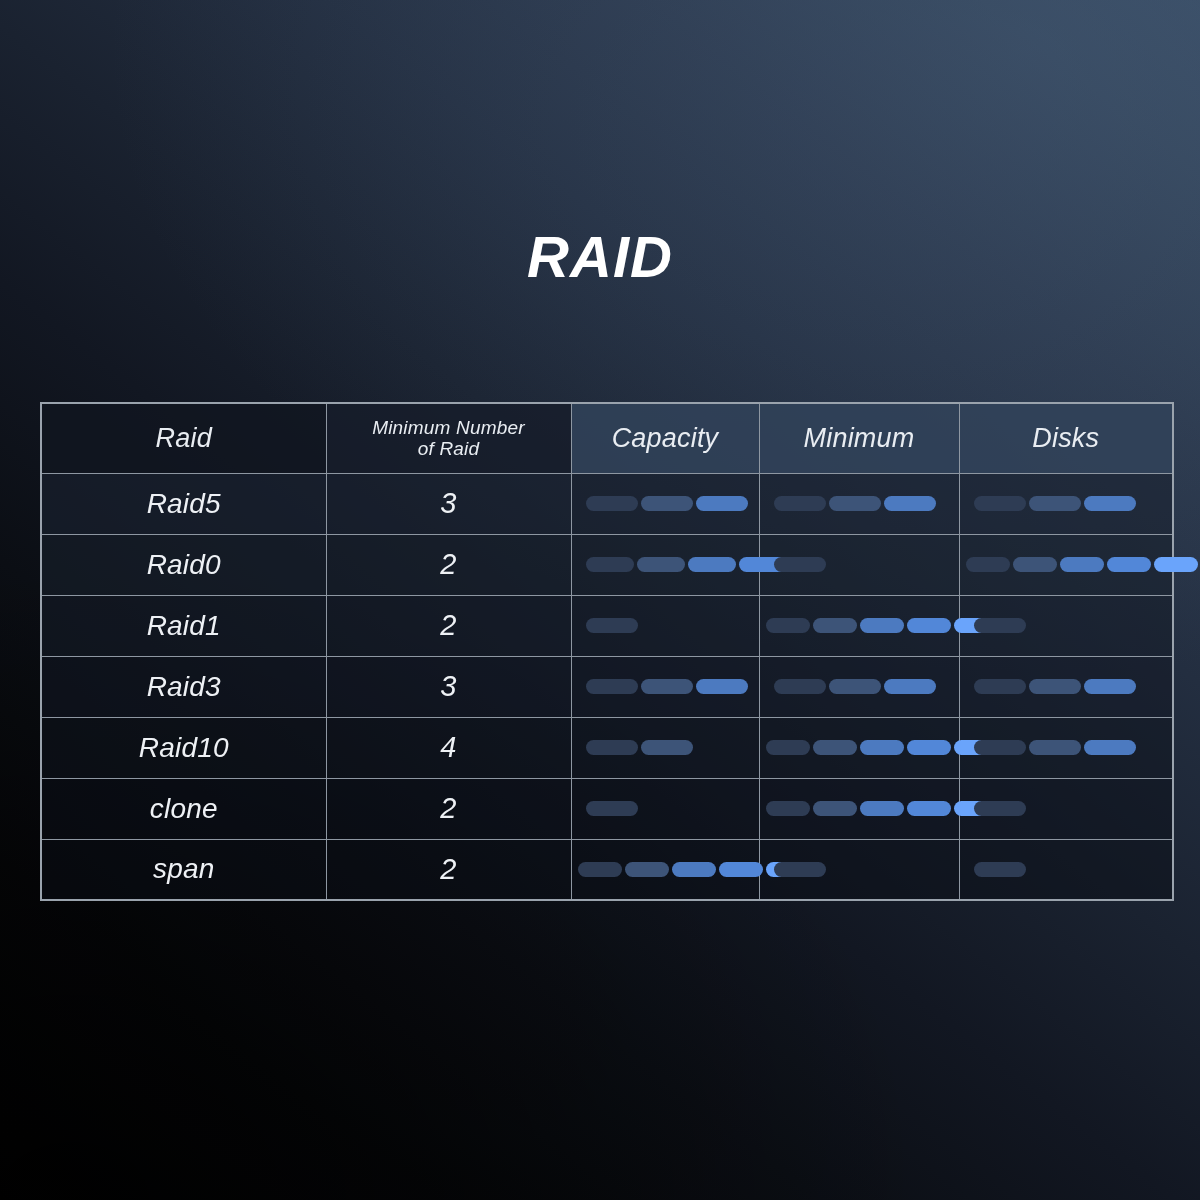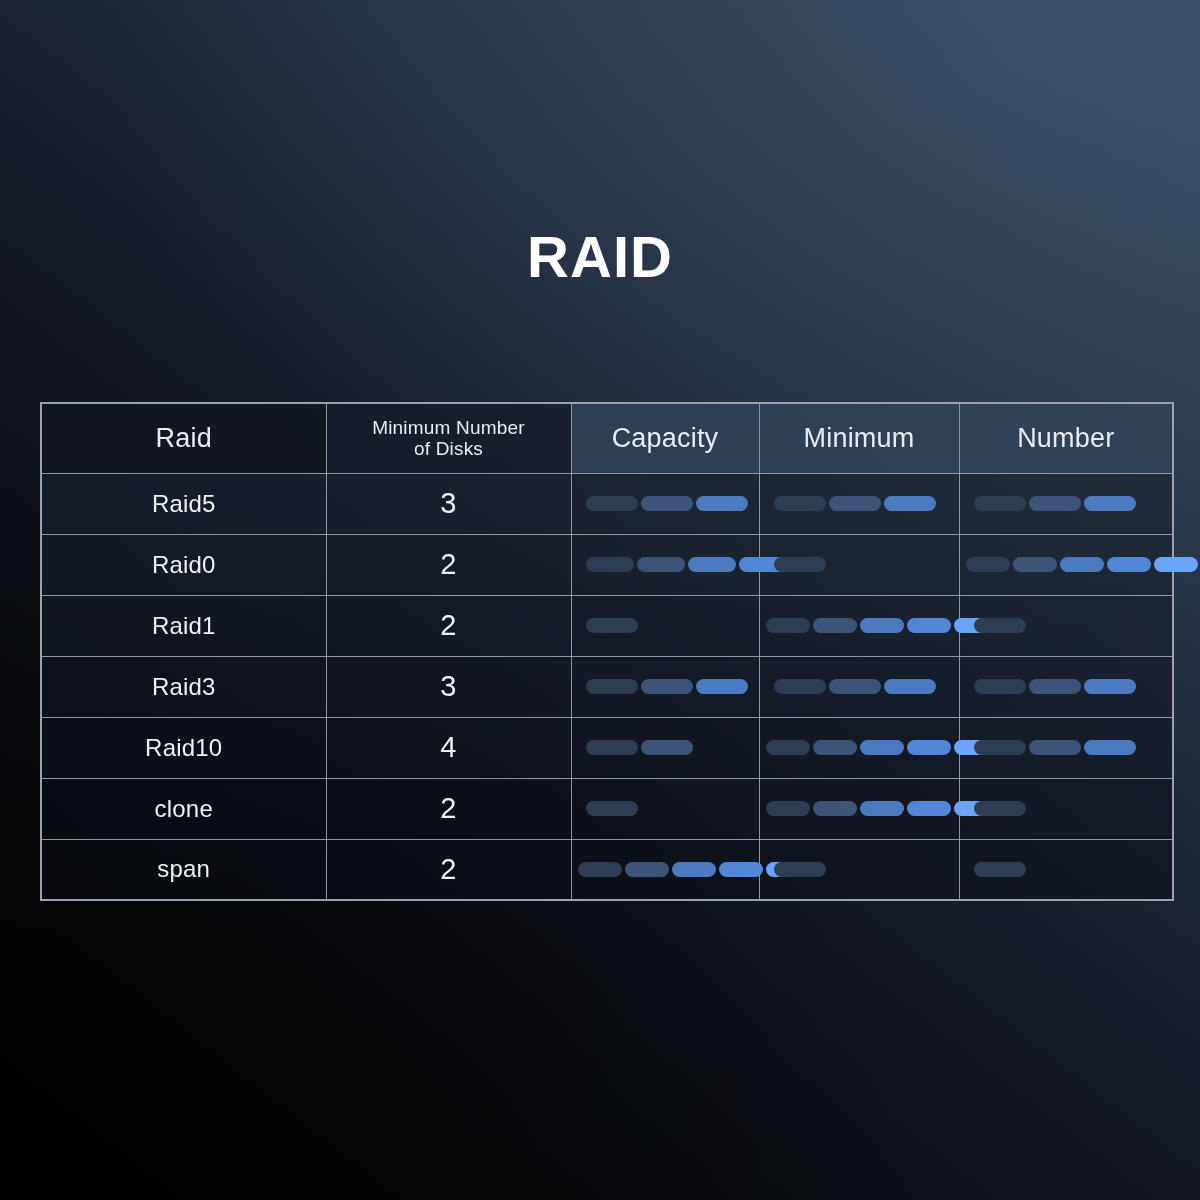--- a/index.html
+++ b/index.html
@@ -30,21 +30,21 @@
         #334459 92%,
         #374a61 100%);
   }
   .bg-sheen {
     position:absolute; inset:0;
     background:
       radial-gradient(140% 95% at 86% 4%, rgba(74,98,128,0.34) 0%, rgba(74,98,128,0.0) 55%),
       radial-gradient(120% 90% at 6% 100%, rgba(0,0,0,0.55) 0%, rgba(0,0,0,0) 60%);
   }
 
-  .stage { position:absolute; inset:0; }
+  .stage { position:absolute; inset:0;font-style:italic; }
 
   
   .title {
     position:absolute;
     left:0; right:0;
     top:228px;
     text-align:center;
     color:#ffffff;
     font-size:58px;
     font-weight:bold;
@@ -92,21 +92,21 @@
   thead th.h-metric{ background:rgba(49,66,90,0.86); }
 
   
   tbody td {
     height:61px;
     vertical-align:middle;
   }
   tbody td.label-cell, tbody td.disk-cell {
     text-align:center;
     color:#eef1f5;
-    font-size:24px;
+    font-size:28px;
     letter-spacing:0.2px;
   }
   tbody td.disk-cell { font-size:29px; }
 
   tbody tr td { background:rgba(12,16,24,0.52); }
   tbody tr:nth-child(1) td { background:rgba(26,34,48,0.62); }
   tbody tr:nth-child(2) td { background:rgba(24,31,44,0.60);margin-left:41px; }
   tbody tr:nth-child(3) td { background:rgba(21,28,40,0.58);margin-top:29px; }
   tbody tr:nth-child(4) td { background:rgba(18,24,35,0.56); }
   tbody tr:nth-child(5) td { background:rgba(15,20,30,0.54); }
@@ -156,25 +156,25 @@
           <col class="c-disks">
           <col class="c-cap">
           <col class="c-sec">
           <col class="c-spd">
       </colgroup>
       <thead>
         <tr>
           <th class="h-raid">Raid</th>
           <th class="h-disks">
             <span>Minimum Number</span><br>
-            <span>of Disks</span>
+            <span>of Raid</span>
           </th>
           <th class="h-metric">Capacity</th>
           <th class="h-metric">Minimum</th>
-          <th class="h-metric">Number</th>
+          <th class="h-metric">Disks</th>
         </tr>
       </thead>
       <tbody>
           <tr>
             <td class="label-cell">Raid5</td>
             <td class="disk-cell">3</td>
             <td>
               <div class="rating" data-count="3">
                 <span class="seg s1"></span>
                 <span class="seg s2"></span>

